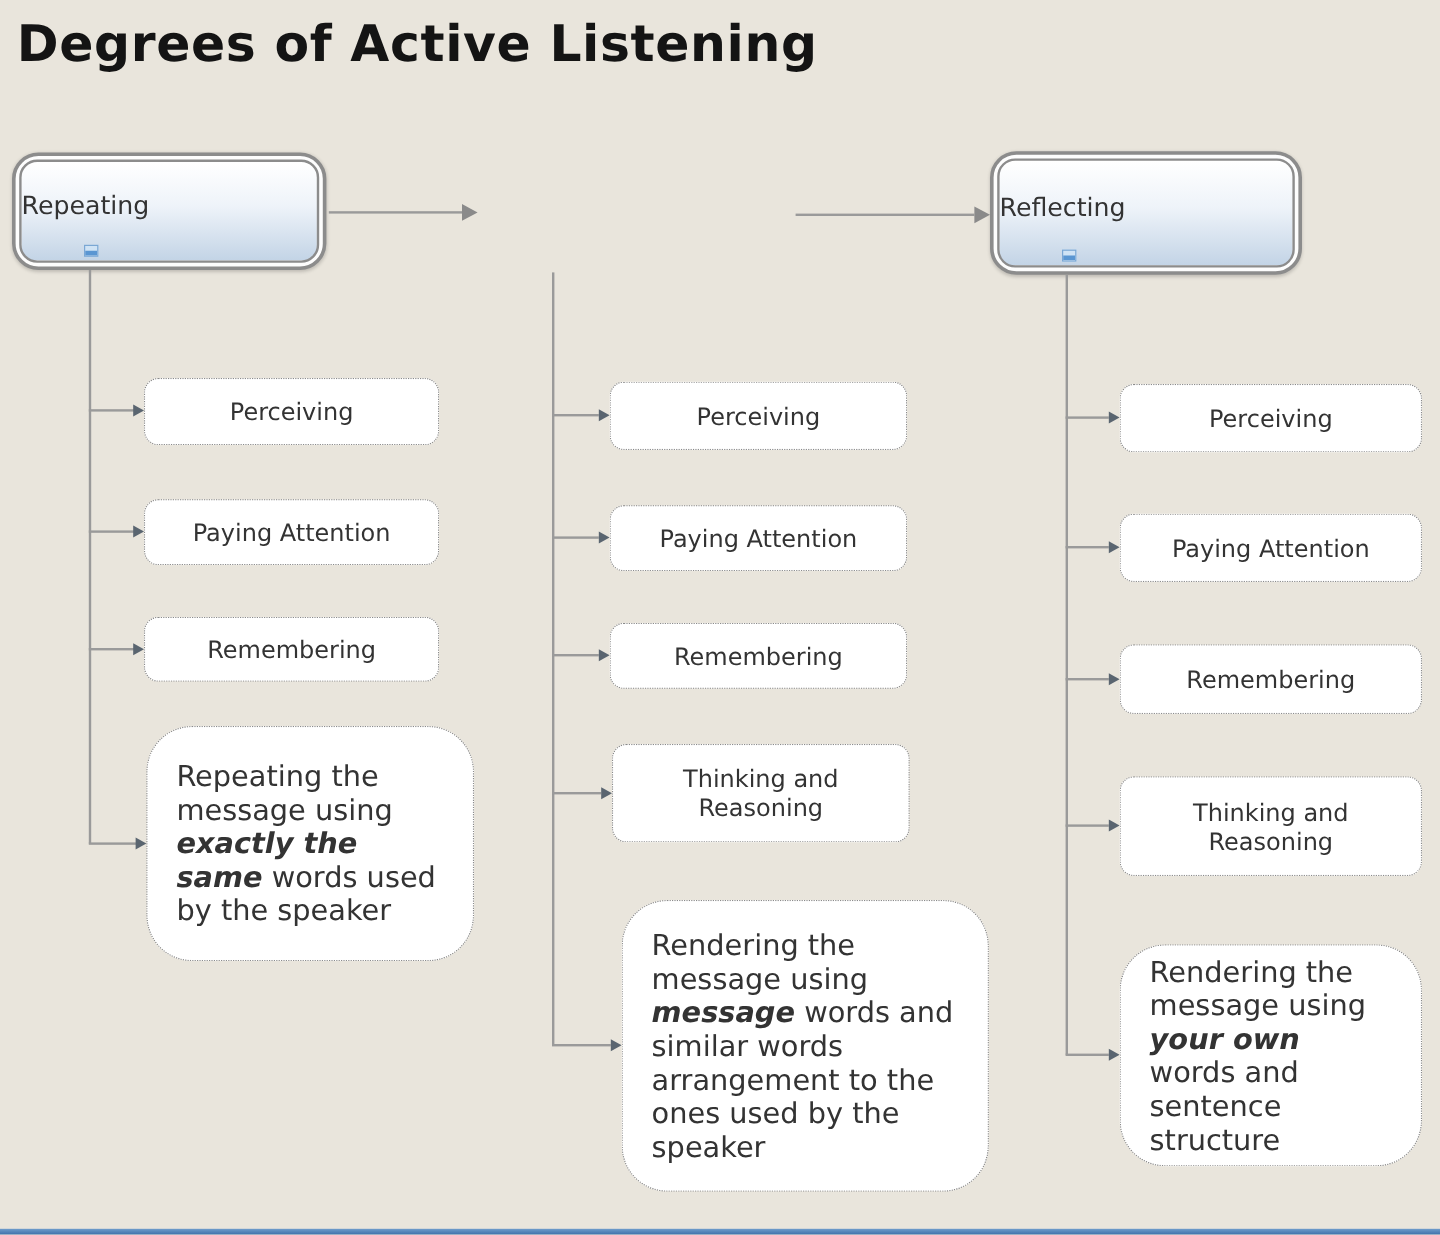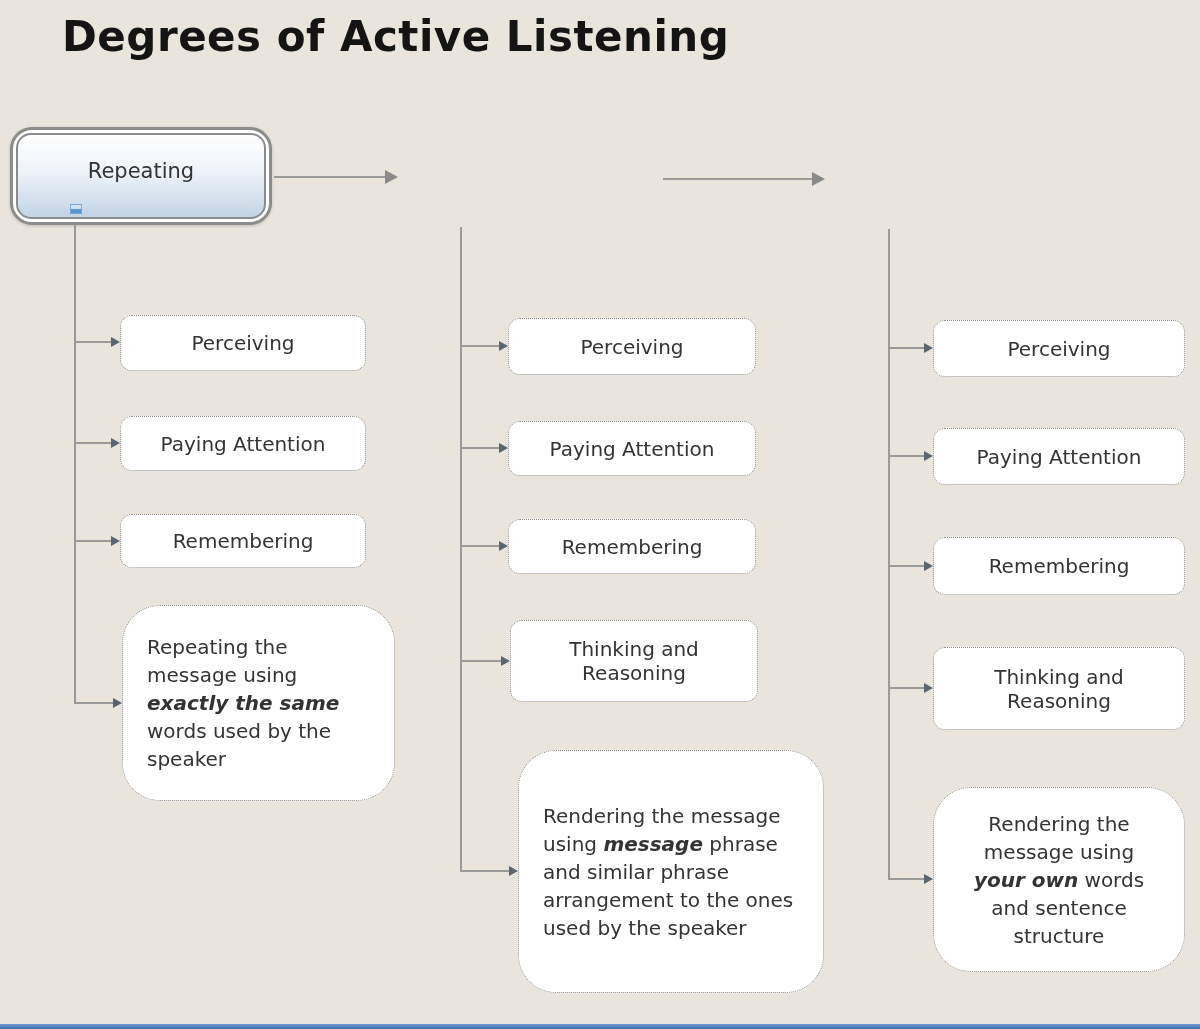--- a/index.html
+++ b/index.html
@@ -3,33 +3,33 @@
 <meta charset="utf-8">
 <style>
   * { margin:0; padding:0; box-sizing:border-box; }
   html,body { background:#e9e5dc; }
   .canvas {
     position:relative; width:1200px; height:1029px; background:#e9e5dc;
     font-family:"DejaVu Sans","Liberation Sans",sans-serif; overflow:hidden;
   }
   .title {
     position:absolute; left:14px; top:12px;
-    font-size:42px; font-weight:bold; color:#141414; letter-spacing:0.5px;margin-left:48px;
+    font-size:42px; font-weight:bold; color:#141414; letter-spacing:0.5px;
   }
 
   
   .main-node {
     position:absolute; border:3px solid #8c8c8c; border-radius:22px;
     background:#fdfdfd; padding:3px; box-shadow:0 1px 3px rgba(0,0,0,.18);
   }
   .main-inner {
     position:relative; width:100%; height:100%;
     border:2px solid #8c8c8c; border-radius:15px;
     background:linear-gradient(to bottom,#ffffff 0%,#eef3f9 45%,#c3d4e6 100%);
-    display:flex; align-items:center; justify-content:center;
+    display:flex; align-items:center; justify-content:flex-start;
     padding-bottom:10px;
   }
   .main-label { font-size:21px; color:#333; }
   .collapse-icon {
     position:absolute; left:52px; bottom:3px;
     width:12px; height:10px; background:#cfe3f5;
     border:1px solid #7aa7d4; box-shadow:inset 0 -4px 0 #5a96d2;
   }
   .n1 { left:10px;  top:127px; width:262px; height:98px; }
   .n2 { left:398px; top:123px; width:262px; height:104px; }
@@ -49,29 +49,29 @@
   .c2c{left:508px;top:519px;width:248px;height:55px;}
   .c2d{left:510px;top:620px;width:248px;height:82px;}
   .c3a{left:933px;top:320px;width:252px;height:57px;}
   .c3b{left:933px;top:428px;width:252px;height:57px;}
   .c3c{left:933px;top:537px;width:252px;height:58px;}
   .c3d{left:933px;top:647px;width:252px;height:83px;}
 
   
   .desc-box {
     position:absolute; background:#ffffff; border:1px dotted #8a8a8a;
-    border-radius:38px; font-size:20px; color:#333;
+    border-radius:38px; font-size:24px; color:#333;
     display:flex; align-items:center;
   }
   .desc-text { padding:0 24px; line-height:28px; }
   .em { font-weight:bold; font-style:italic; }
   .d1{left:122px;top:605px;width:273px;height:196px;}
   .d2{left:518px;top:750px;width:306px;height:243px;}
   .d3{left:933px;top:787px;width:252px;height:185px;}
-  .d3 .desc-text { text-align:center; }
+  .d3 .desc-text { }
 
   
   .hline { position:absolute; height:2px; background:#9a9a9a; }
   .vline { position:absolute; width:2px; background:#9a9a9a; }
   .arrowhead {
     position:absolute; width:0; height:0;
     border-top:7px solid transparent; border-bottom:7px solid transparent;
     border-left:13px solid #8a8a8a;
   }
   .marker {
@@ -87,20 +87,26 @@
 </head>
 <body>
 
 <div class="canvas">
 
   <h1 class="title">Degrees of Active Listening</h1>
 
   <div class="main-node n1">
     <div class="main-inner">
       <span class="main-label">Repeating</span>
+      <span class="collapse-icon"></span>
+    </div>
+  </div>
+  <div class="main-node n3">
+    <div class="main-inner">
+      <span class="main-label">Reflecting</span>
       <span class="collapse-icon"></span>
     </div>
   </div>
 
   <div class="hline" style="left:274px;top:176px;width:111px;"></div>
   <div class="arrowhead" style="left:385px;top:170px;"></div>
   <div class="hline" style="left:663px;top:178px;width:149px;"></div>
   <div class="arrowhead" style="left:812px;top:172px;"></div>
 
   <div class="vline" style="left:74px;top:225px;height:478px;"></div>
@@ -156,21 +162,21 @@
   <div class="child-box c2b">
     <span>Paying Attention</span>
   </div>
   <div class="child-box c2c">
     <span>Remembering</span>
   </div>
   <div class="child-box c2d">
     <span>Thinking and Reasoning</span>
   </div>
   <div class="desc-box d2">
-    <p class="desc-text"><span>Rendering the message using </span><span class="em">message</span><span> phrase and similar phrase arrangement to the ones used by the speaker</span></p>
+    <p class="desc-text"><span>Rendering the message using </span><span class="em">message</span><span> words and similar words arrangement to the ones used by the speaker</span></p>
   </div>
 
   <div class="child-box c3a">
     <span>Perceiving</span>
   </div>
   <div class="child-box c3b">
     <span>Paying Attention</span>
   </div>
   <div class="child-box c3c">
     <span>Remembering</span>

